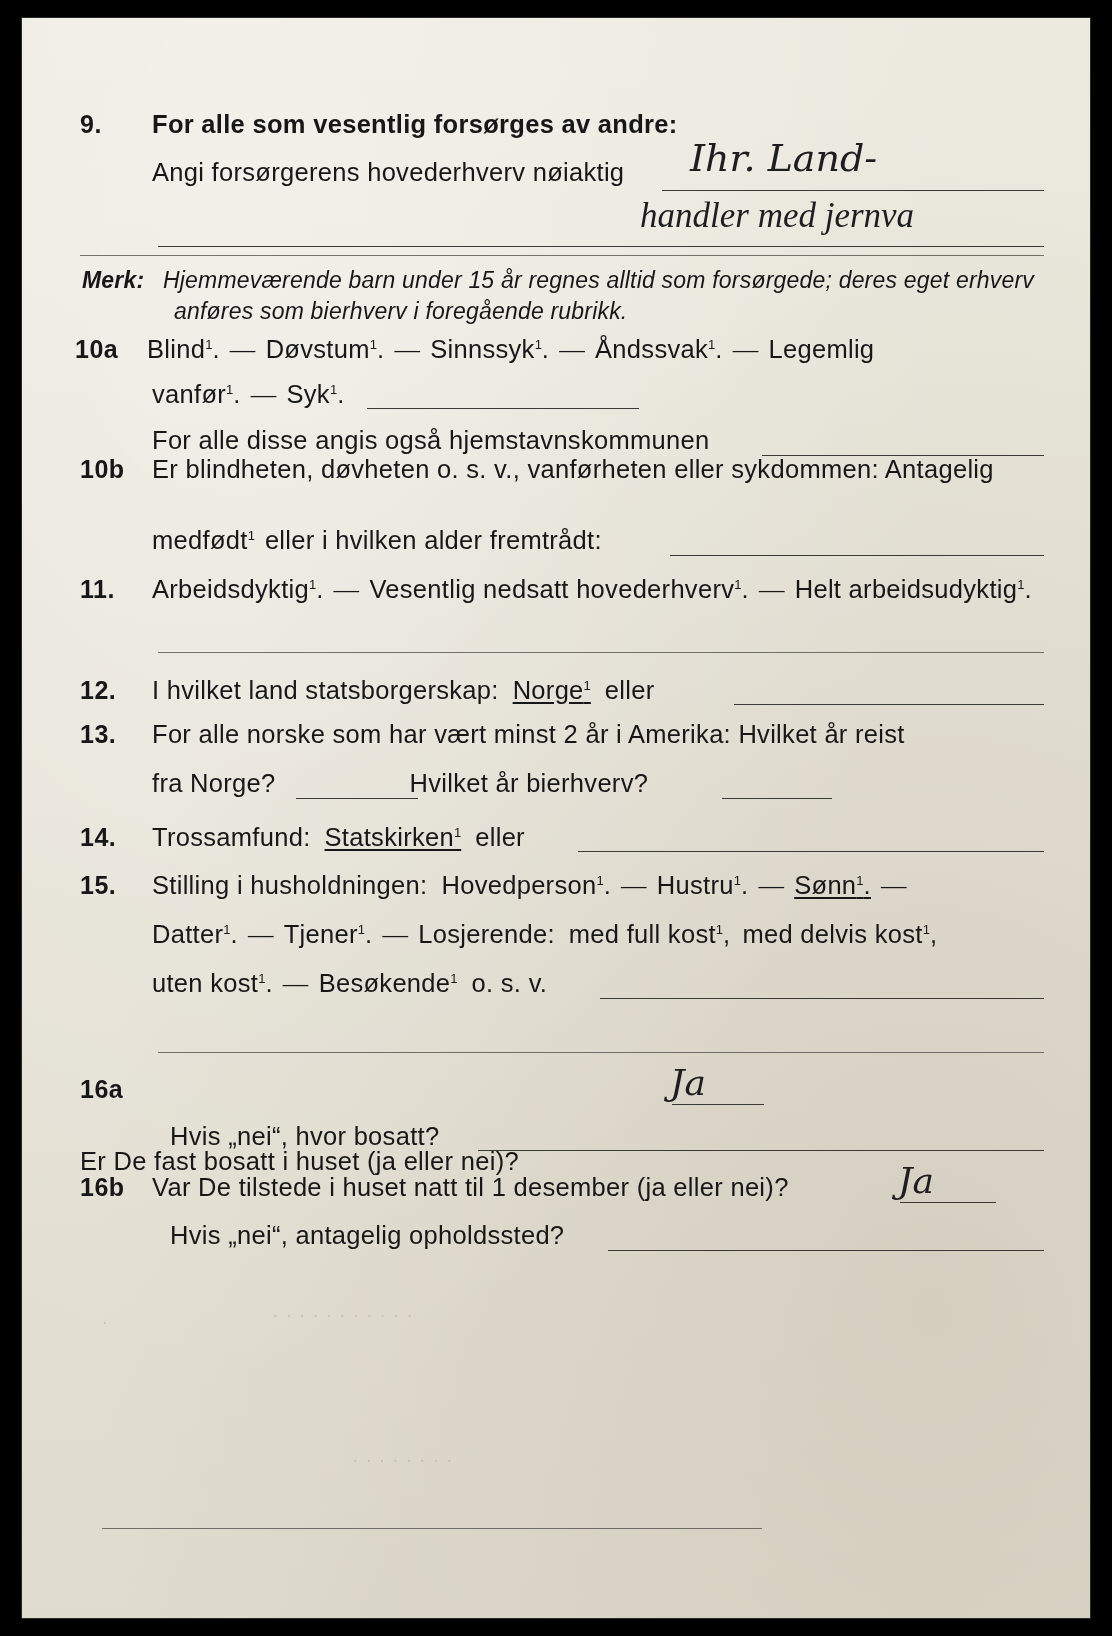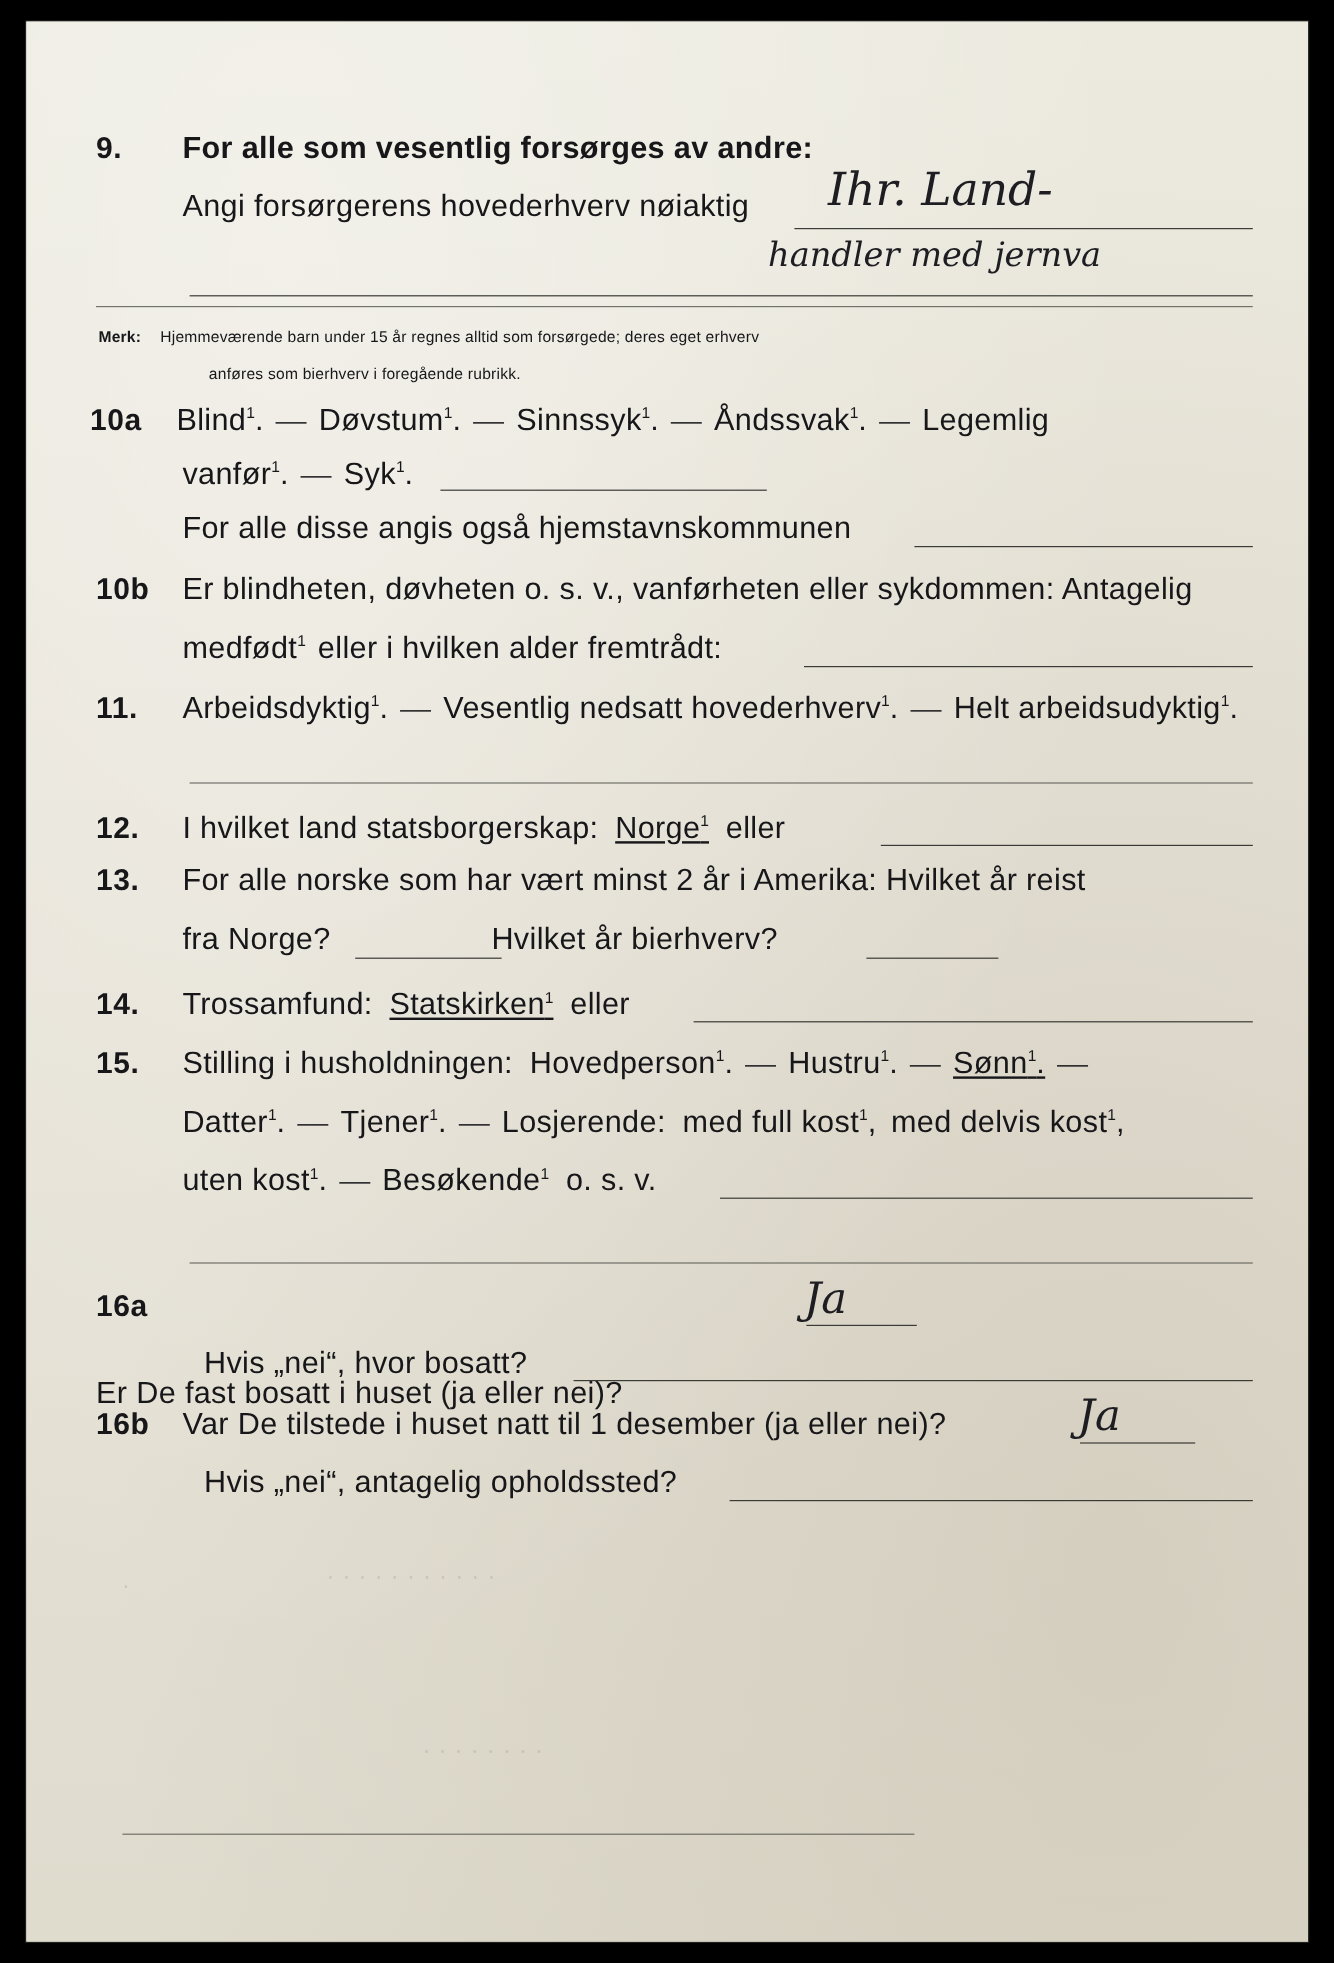--- a/index.html
+++ b/index.html
@@ -86,23 +86,24 @@
     position: absolute;
     font-family: "DejaVu Serif", serif;
     font-style: italic;
     color: #1d1d22;
     white-space: nowrap;
   }
 
   .merk {
     position: absolute;
     font-family: "Liberation Sans", sans-serif;
-    font-size: 13px;
+    font-size: 23px;
     line-height: 31px;
     letter-spacing: 0.2px;
+    font-style: italic;
   }
 
   .footnote {
     position: absolute;
     font-family: "Liberation Sans", sans-serif;
     font-size: 16.5px;
     letter-spacing: .2px;
   }
   .footnote .one {
     font-size: 12px;
@@ -133,21 +134,21 @@
       <span class="txt sans bold">For alle som vesentlig forsørges av andre:</span>
     </div>
 
     <div class="row" style="left:130px; top:140px;">
       <span class="txt sans">Angi forsørgerens hovederhverv nøiaktig</span>
     </div>
     <div class="line" style="left:640px; top:172px; width:382px;"></div>
     <div class="line" style="left:136px; top:228px; width:886px;"></div>
 
     <div class="hw" style="left:668px; top:118px; font-size:38px;">Ihr. Land-</div>
-    <div class="hw" style="left:618px; top:178px; font-size:28px;">handler med jernva</div>
+    <div class="hw" style="left:618px; top:178px; font-size:35px;font-family:Liberation Serif, serif;">handler med jernva</div>
 
     <div class="rule" style="left:58px; top:237px; width:964px;"></div>
     <div class="merk" style="left:60px; top:247px; width:960px;">
       <span style="font-weight:700;">Merk:</span>
       <span style="margin-left:12px;">Hjemmeværende barn under 15 år regnes alltid som forsørgede; deres eget erhverv</span><br>
       <span style="margin-left:92px; display:inline-block;">anføres som bierhverv i foregående rubrikk.</span>
     </div>
 
     <div class="row" style="left:53px; top:317px;">
       <span class="num sans">10a</span>
@@ -167,21 +168,21 @@
       <span class="txt dash">—</span>
       <span class="txt sans"><span>Syk</span><span class="sup">1</span>.</span>
     </div>
     <div class="line" style="left:345px; top:390px; width:272px;"></div>
 
     <div class="row" style="left:130px; top:408px;">
       <span class="txt sans">For alle disse angis også hjemstavnskommunen</span>
     </div>
     <div class="line" style="left:740px; top:437px; width:282px;"></div>
 
-    <div class="row" style="left:58px; top:459px;">
+    <div class="row" style="left:58px; top:437px;">
       <span class="num sans">10b</span>
       <span class="txt sans">Er blindheten, døvheten o. s. v., vanførheten eller sykdommen: Antagelig</span>
     </div>
     <div class="row" style="left:130px; top:508px;">
       <span class="txt sans"><span>medfødt</span><span class="sup">1</span></span>
       <span class="txt sans" style="margin-left:10px;">eller i hvilken alder fremtrådt:</span>
     </div>
     <div class="line" style="left:648px; top:537px; width:374px;"></div>
 
     <div class="row" style="left:58px; top:557px;">

